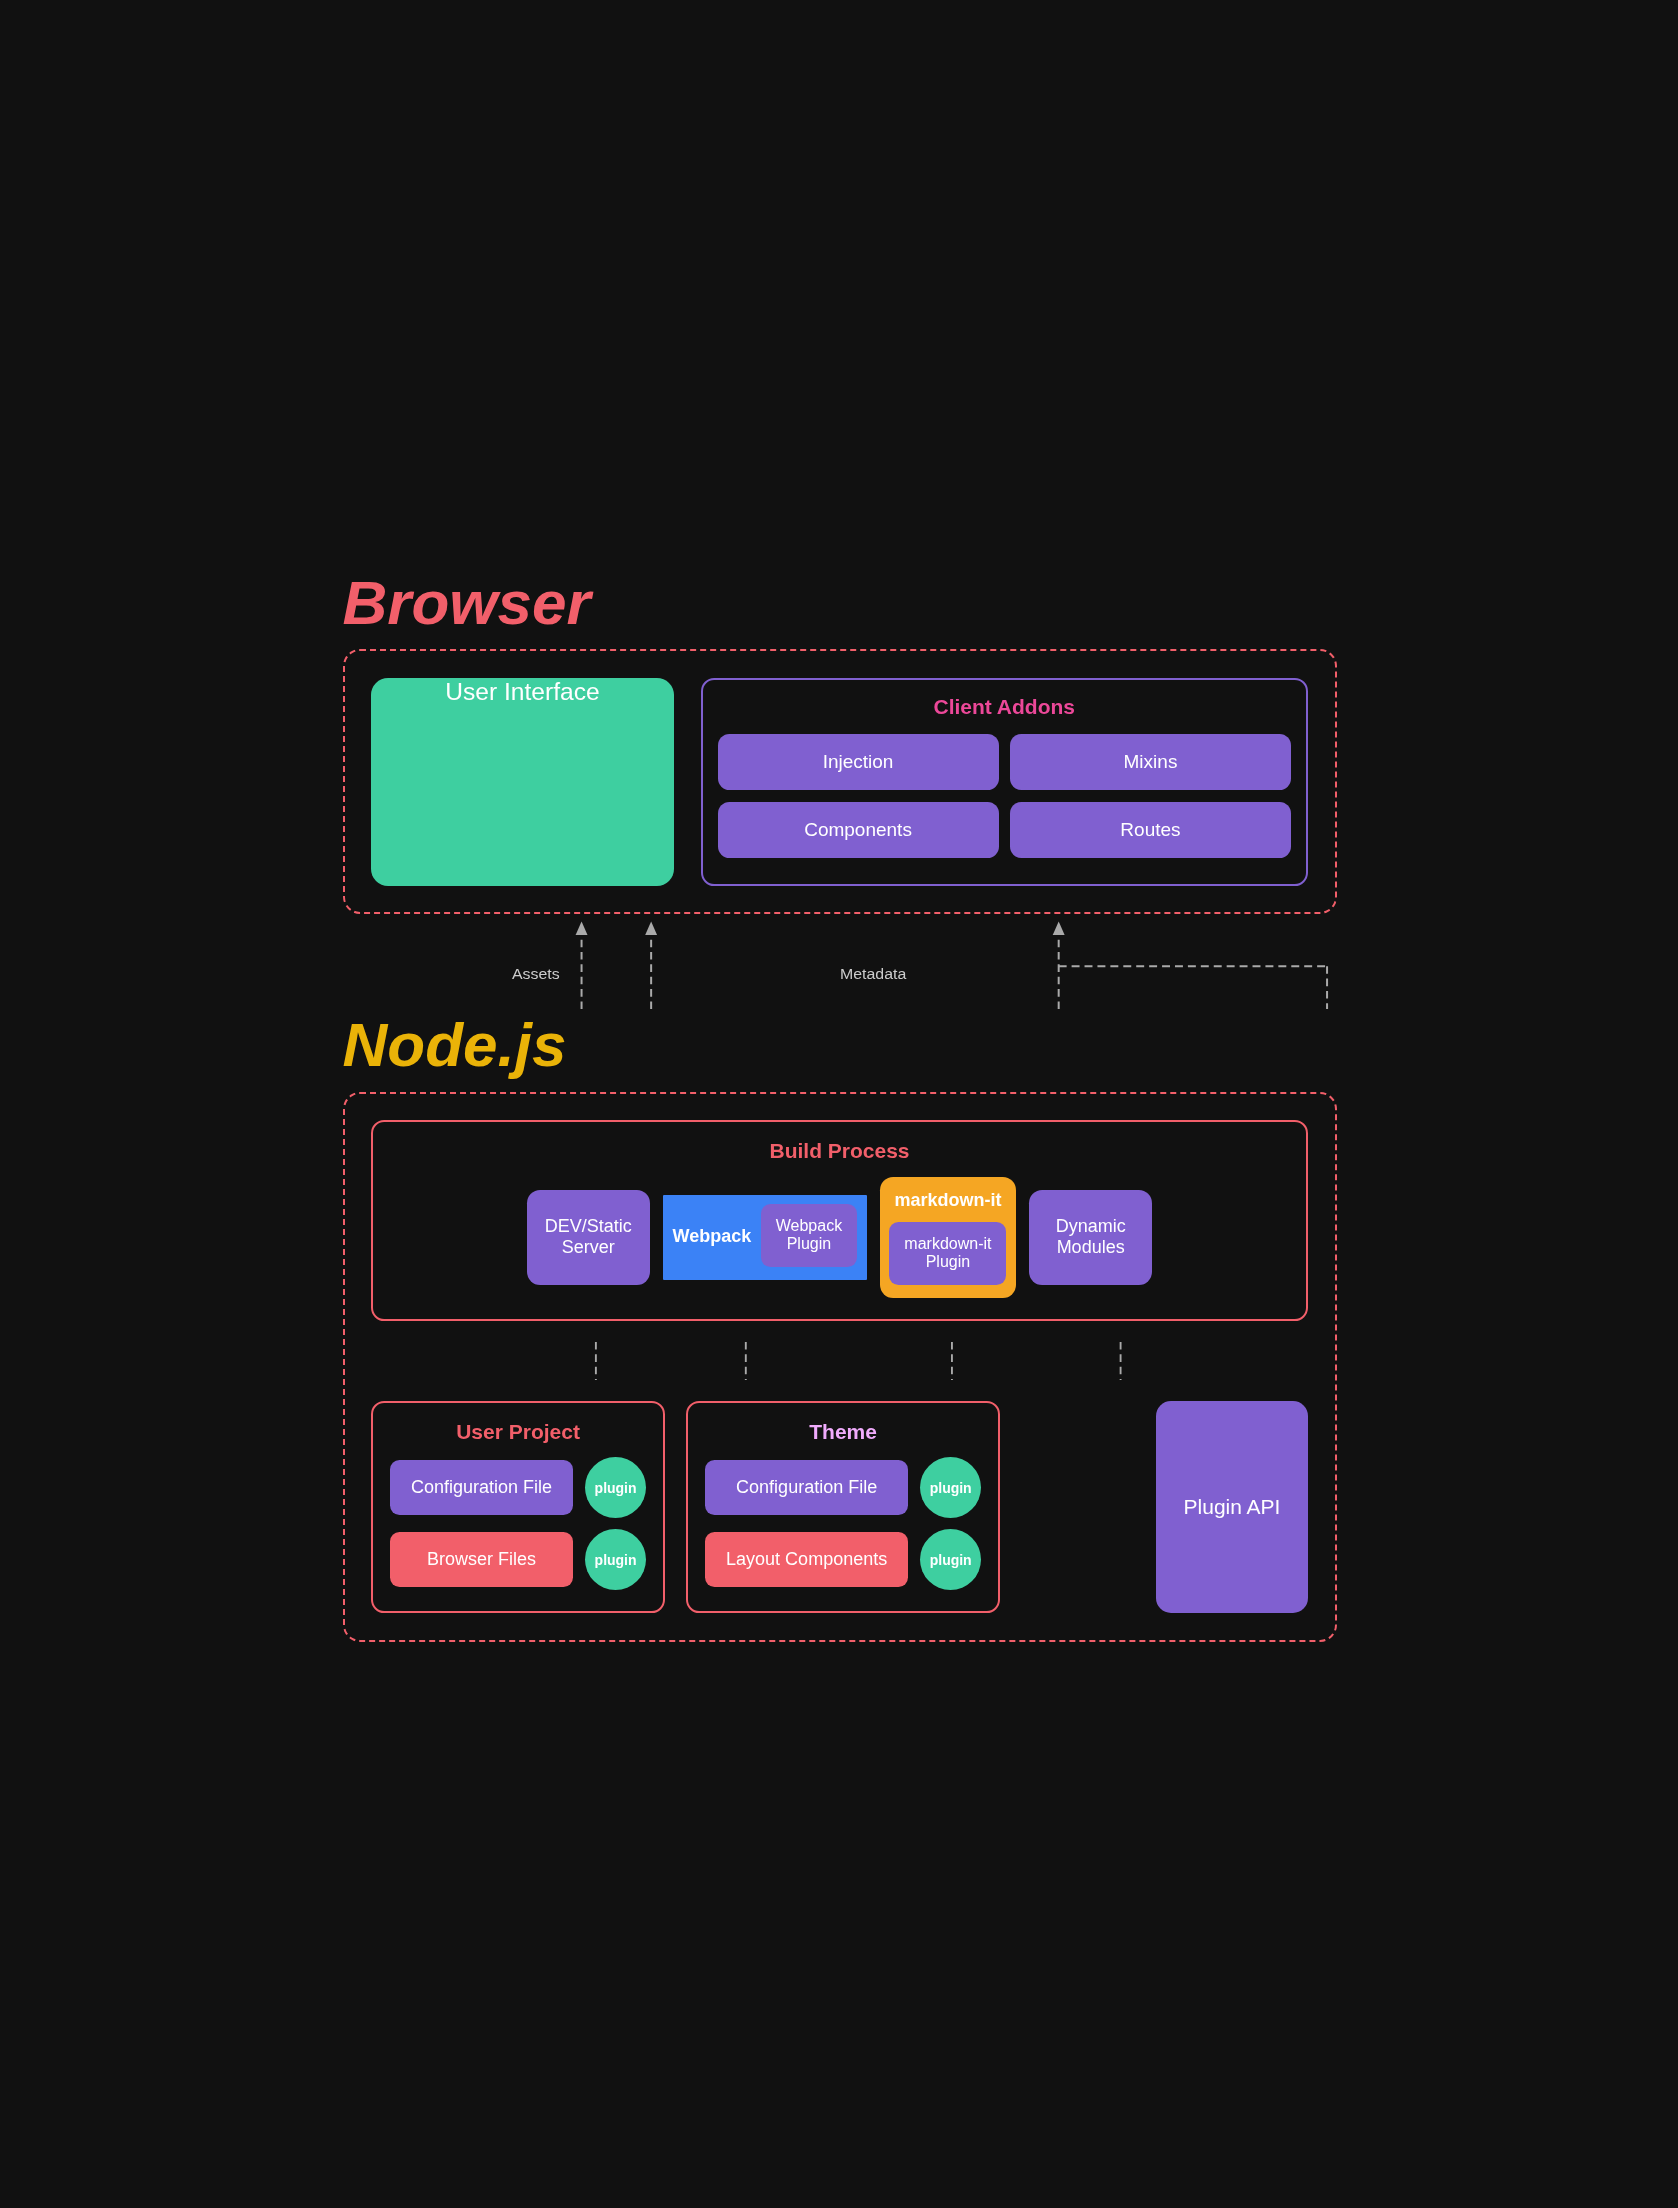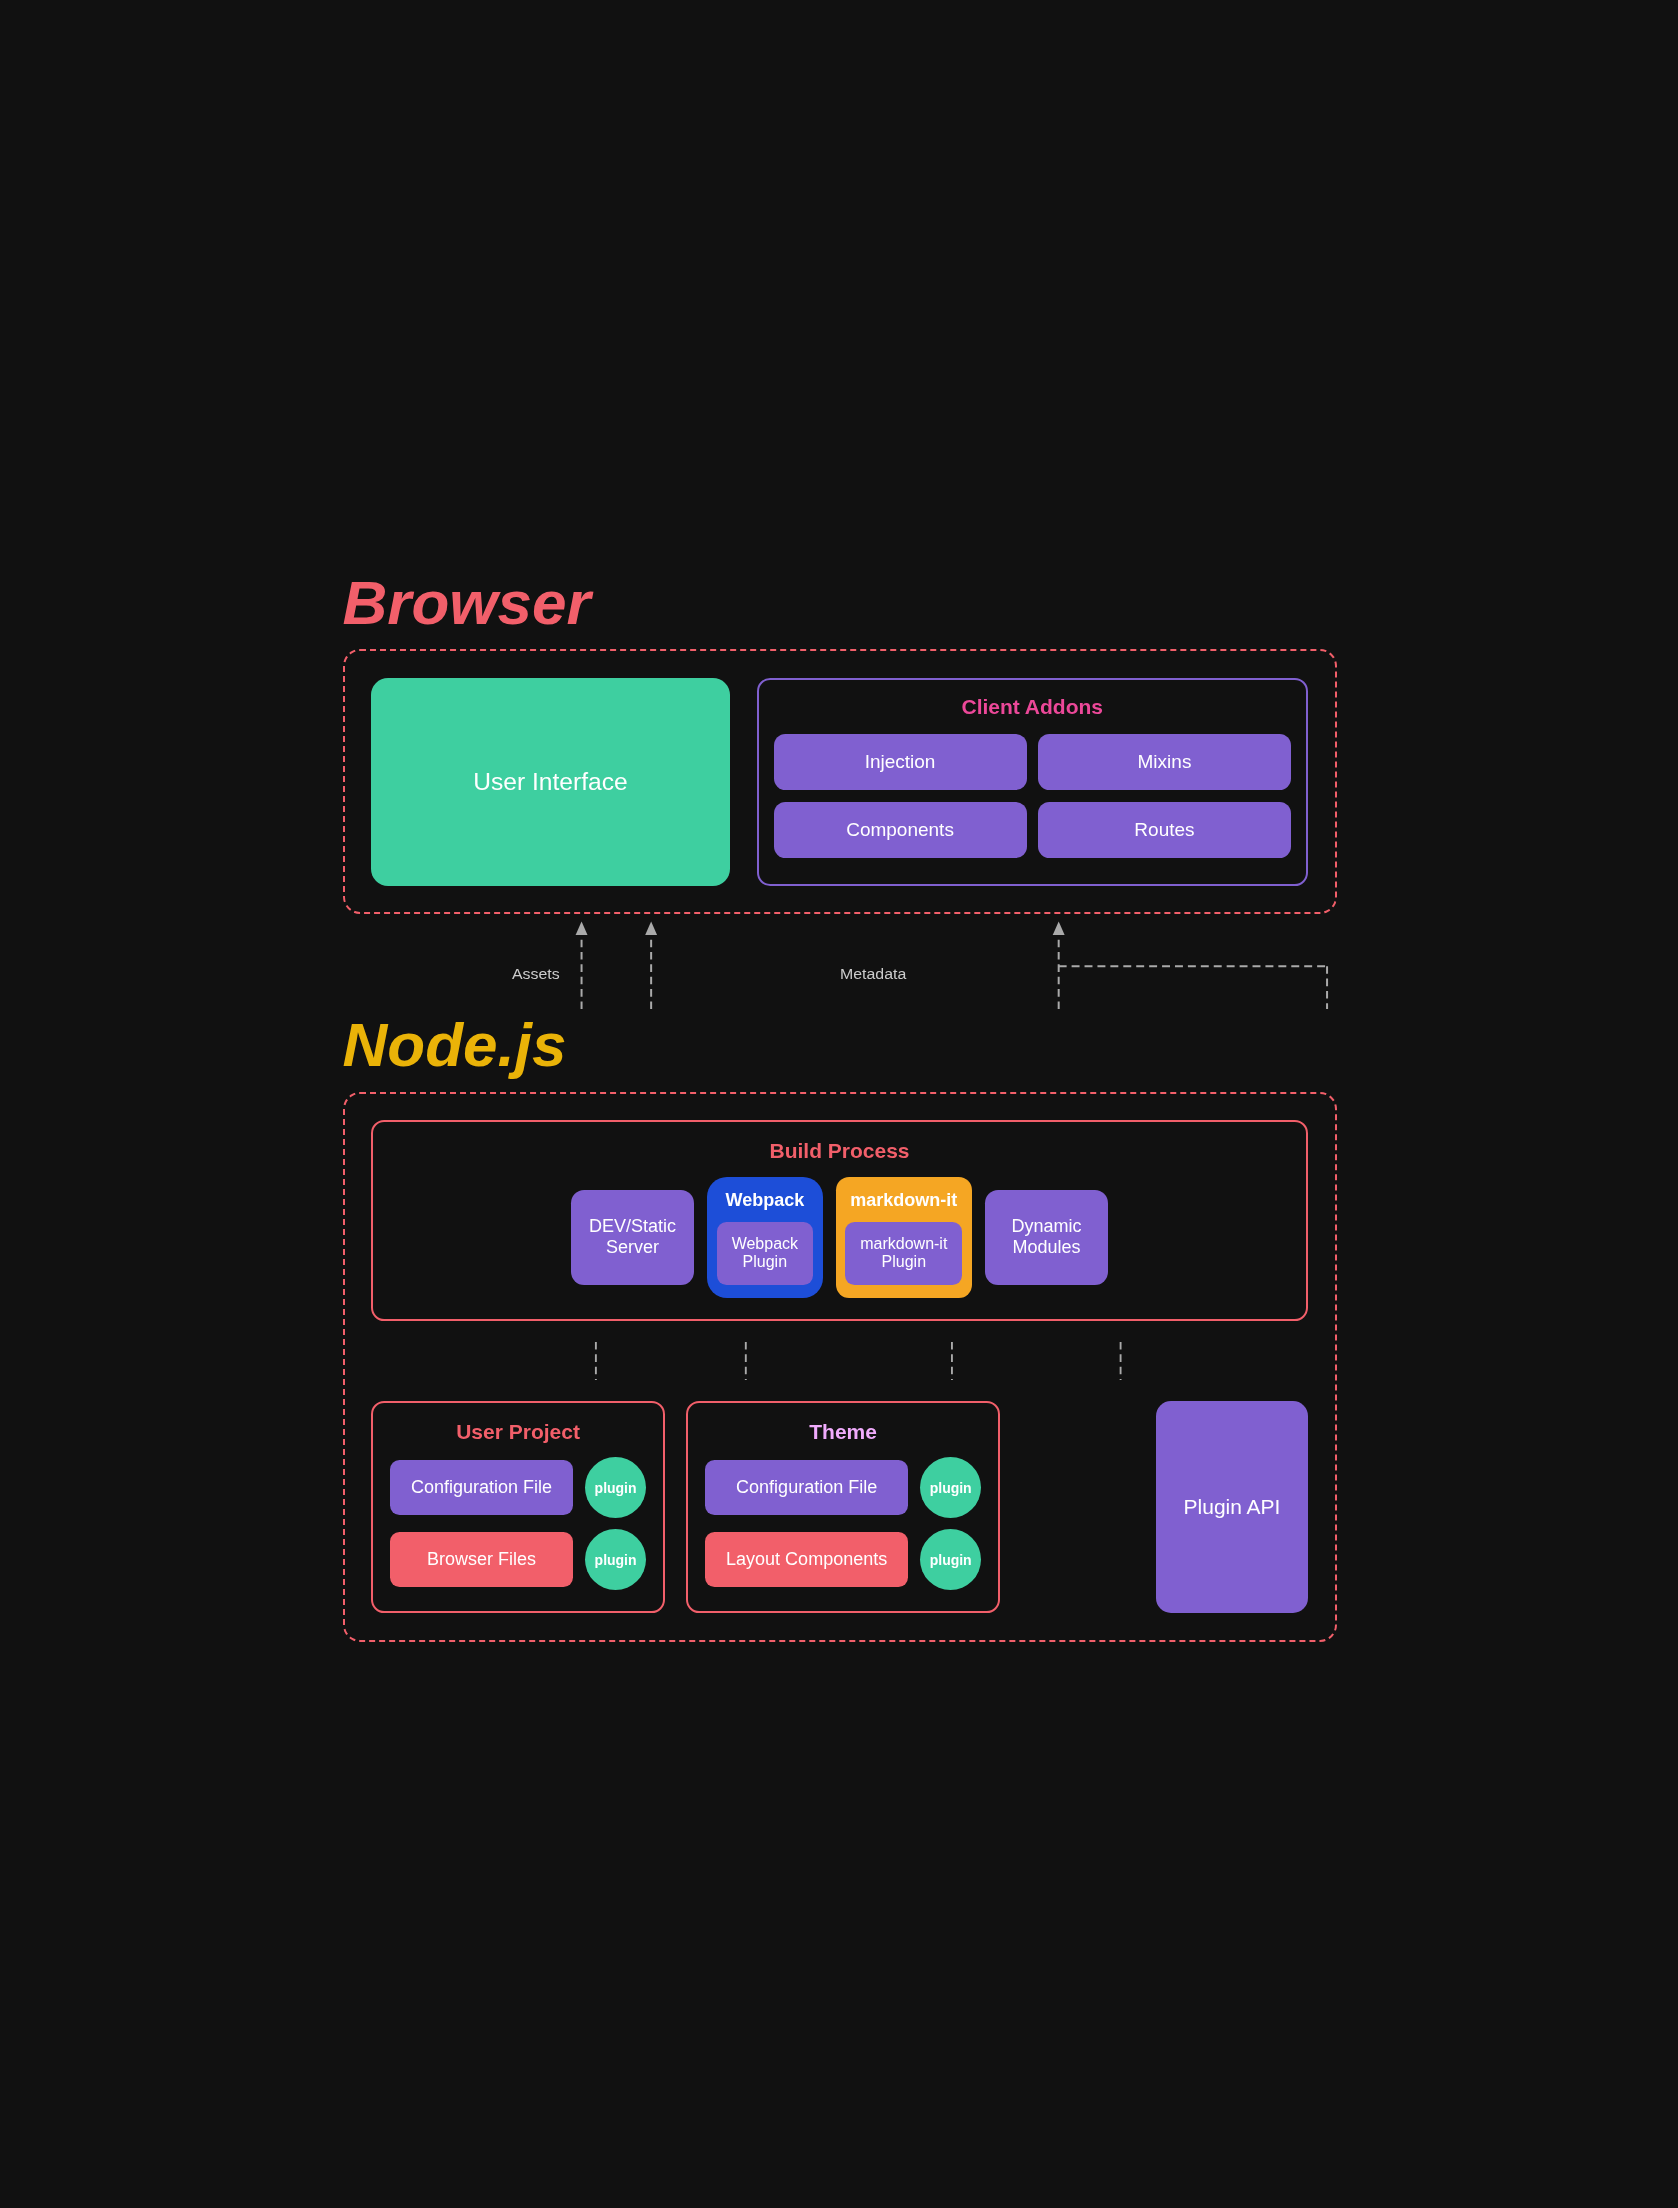--- a/index.html
+++ b/index.html
@@ -47,24 +47,24 @@
     .browser-inner {
       display: flex;
       flex-direction: row;
       gap: 26.5px;
       align-items: stretch;
     }
 
     .ui-box {
       background: #3ecfa0;
       border-radius: 17px;
-      width: 359px;
+      width: 303px;
       min-height: 208px;
       display: flex;
-      align-items: center;
+      align-items: flex-start;
       justify-content: center;
       color: #fff;
       font-size: 24.6px;
       flex-shrink: 0;
     }
 
     .client-addons-box {
       border: 2.8px solid #8060d0;
       border-radius: 13.2px;
       padding: 15px 15px 19px 15px;
@@ -143,25 +143,25 @@
       background: #8060d0;
       border-radius: 13.2px;
       color: #fff;
       font-size: 18px;
       text-align: center;
       padding: 26.5px 17px;
       min-width: 123px;
     }
 
     .bp-webpack-group {
-      background: #1d4ed8;
-      border-radius: 20px;
+      background: #3b82f6;
+      border-radius: 1px;
       padding: 9.5px 9.5px 13.2px 9.5px;
       display: flex;
-      flex-direction: column;
+      flex-direction: row;
       gap: 9.5px;
       align-items: center;
     }
 
     .bp-webpack-top {
       color: #fff;
       font-size: 18px;
       font-weight: 700;
       text-align: center;
       padding: 3.8px 0 1.9px 0;

